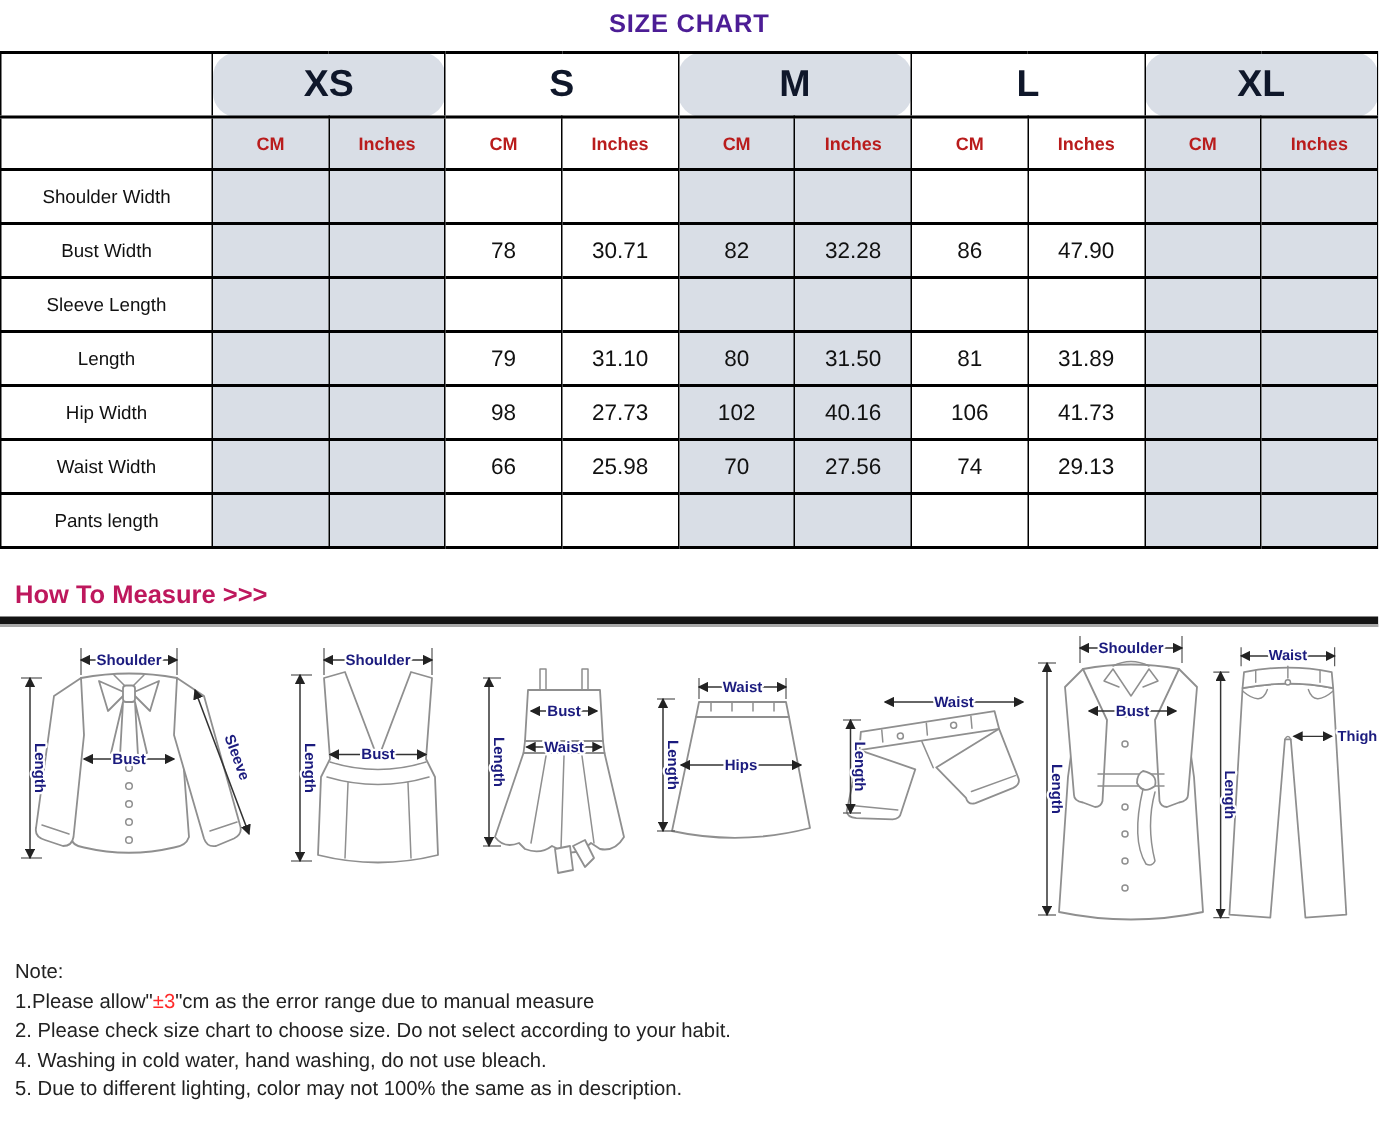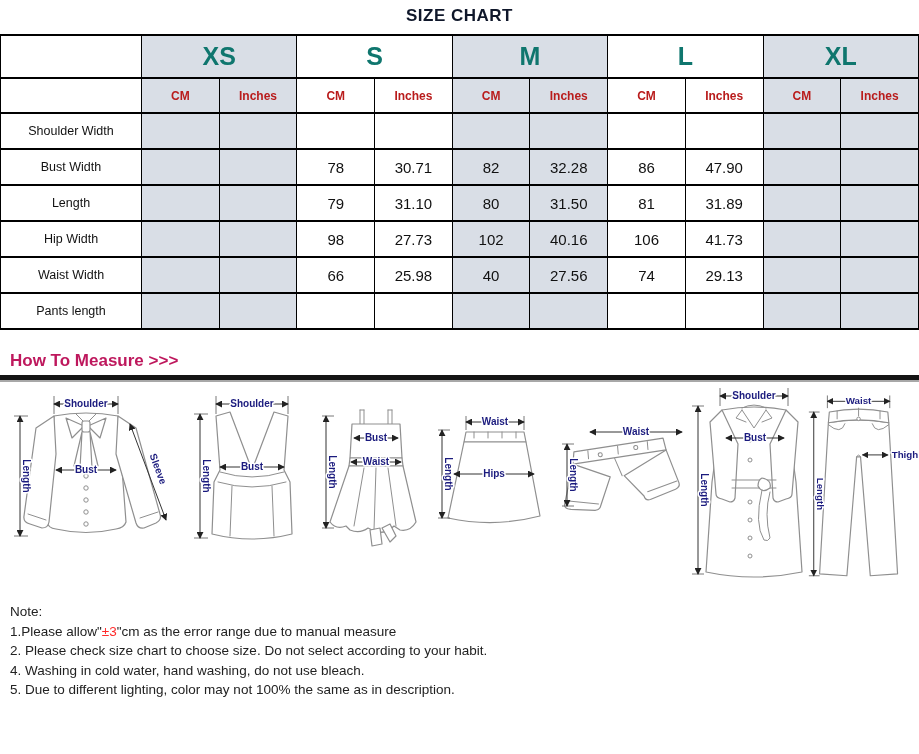--- a/index.html
+++ b/index.html
@@ -1,26 +1,26 @@
 <!DOCTYPE html>
 <html><head>
 <meta charset="utf-8">
 <style>
   html,body{margin:0;padding:0;background:#fff;}
   .page{position:relative;width:919px;height:754px;background:#fff;overflow:hidden;
         font-family:"Liberation Sans",sans-serif;color:#1a1a1a;}
   
   .title{height:28px;padding-top:6px;text-align:center;font-size:17px;font-weight:bold;
-         letter-spacing:.5px;color:#0f172a;}
+         letter-spacing:.5px;color:#4c1d95;}
   
   table.size{border-collapse:collapse;table-layout:fixed;width:919px;}
   col.c-label{width:141px;}
   table.size td,table.size th{border:1px solid #000;border-top-width:2px;border-bottom-width:2px;
         text-align:center;vertical-align:middle;padding:0;overflow:hidden;}
-  tr.size-row th{height:41px;font-size:25px;font-weight:bold;color:#0f766e;}
+  tr.size-row th{height:41px;font-size:25px;font-weight:bold;color:#0f172a;border-radius:16px;}
   tr.size-row td.lead{background:#fff;}
   tr.subhead td{height:33px;font-size:12px;font-weight:bold;color:#b91c1c;}
   tr.data td{height:34px;font-size:15px;color:#111;}
   tr.data td.row-label{font-size:12.5px;}
   .sh{background:#d9dee6;}
   tr.cols td:nth-child(2),tr.cols td:nth-child(3),
   tr.cols td:nth-child(6),tr.cols td:nth-child(7),
   tr.cols td:nth-child(10),tr.cols td:nth-child(11){background:#d9dee6;}
   
   .measure-heading{margin:21px 0 0 10px;font-size:17px;font-weight:bold;color:#be185d;}
@@ -103,20 +103,33 @@
       <td>78</td>
       <td>30.71</td>
       <td>82</td>
       <td>32.28</td>
       <td>86</td>
       <td>47.90</td>
       <td></td>
       <td></td>
     </tr>
     <tr class="data cols">
+      <td class="row-label">Sleeve Length</td>
+      <td></td>
+      <td></td>
+      <td></td>
+      <td></td>
+      <td></td>
+      <td></td>
+      <td></td>
+      <td></td>
+      <td></td>
+      <td></td>
+    </tr>
+    <tr class="data cols">
       <td class="row-label">Length</td>
       <td></td>
       <td></td>
       <td>79</td>
       <td>31.10</td>
       <td>80</td>
       <td>31.50</td>
       <td>81</td>
       <td>31.89</td>
       <td></td>
@@ -134,21 +147,21 @@
       <td>41.73</td>
       <td></td>
       <td></td>
     </tr>
     <tr class="data cols">
       <td class="row-label">Waist Width</td>
       <td></td>
       <td></td>
       <td>66</td>
       <td>25.98</td>
-      <td>40</td>
+      <td>70</td>
       <td>27.56</td>
       <td>74</td>
       <td>29.13</td>
       <td></td>
       <td></td>
     </tr>
     <tr class="data cols">
       <td class="row-label">Pants length</td>
       <td></td>
       <td></td>

